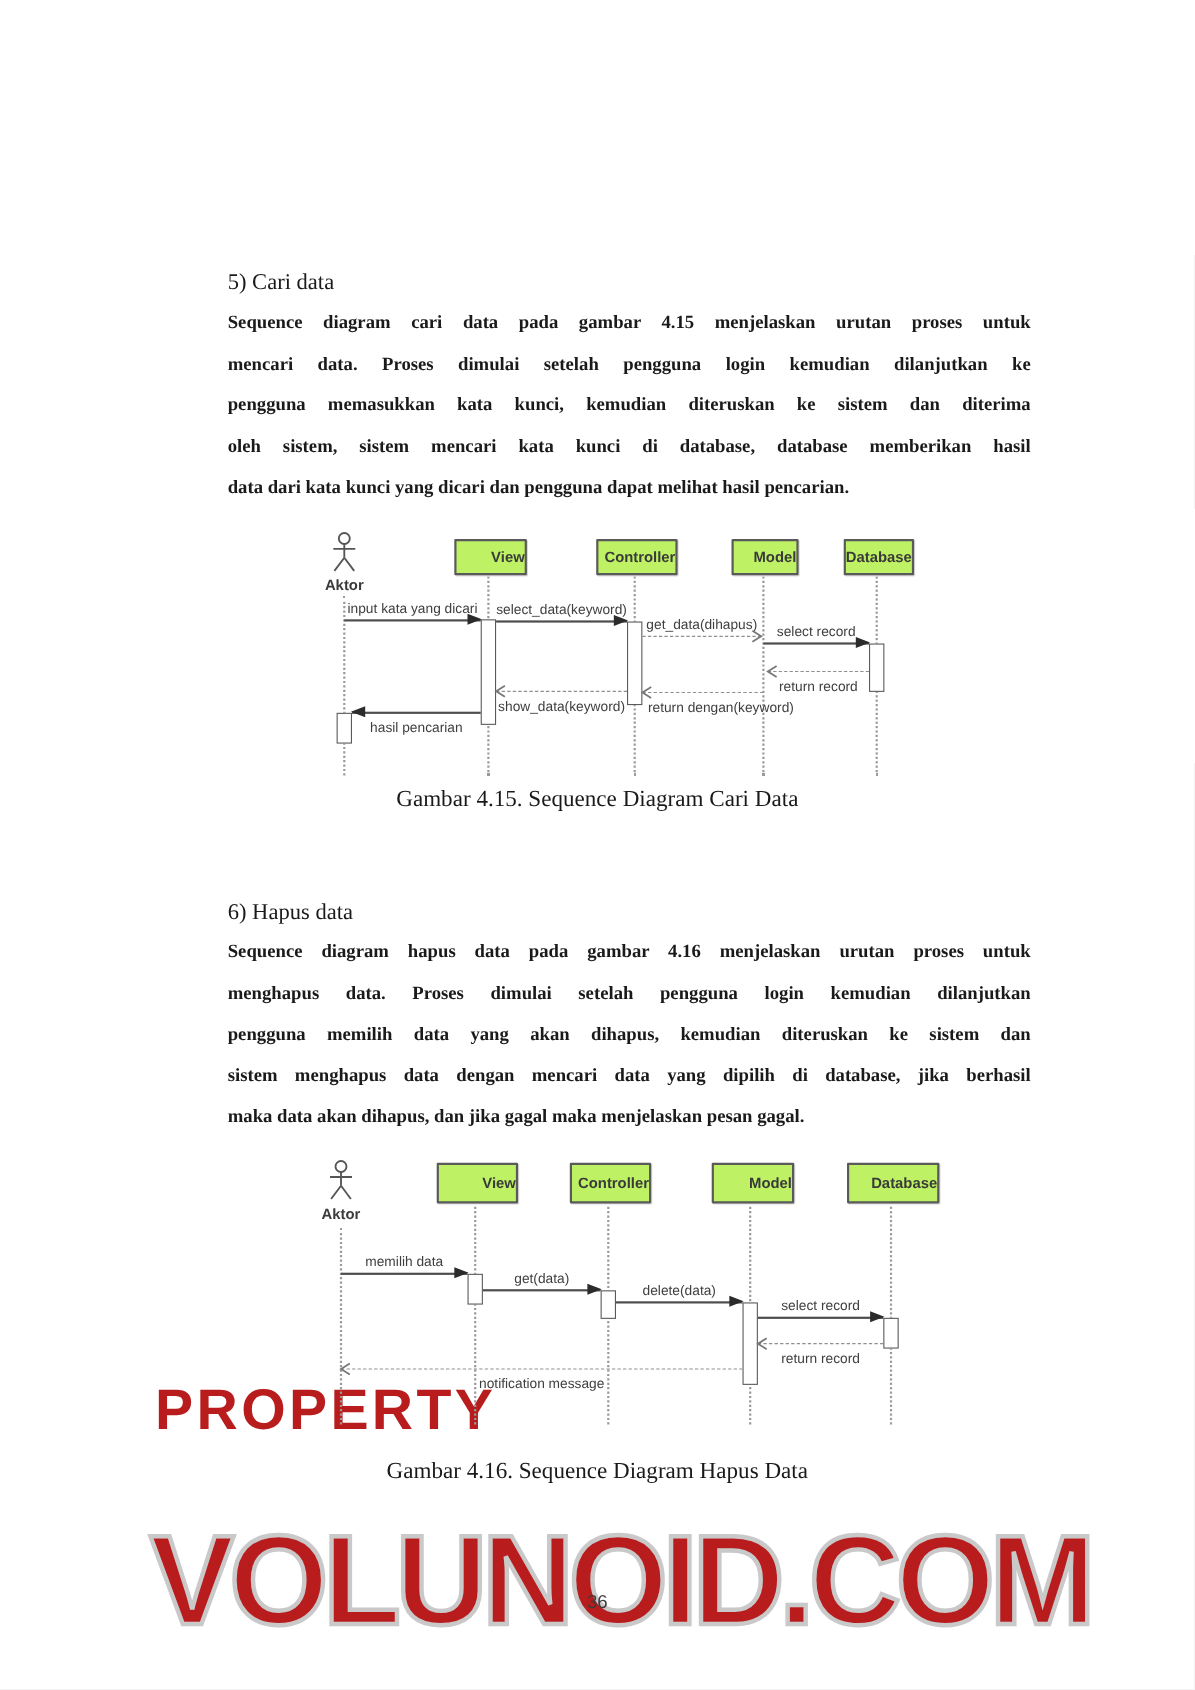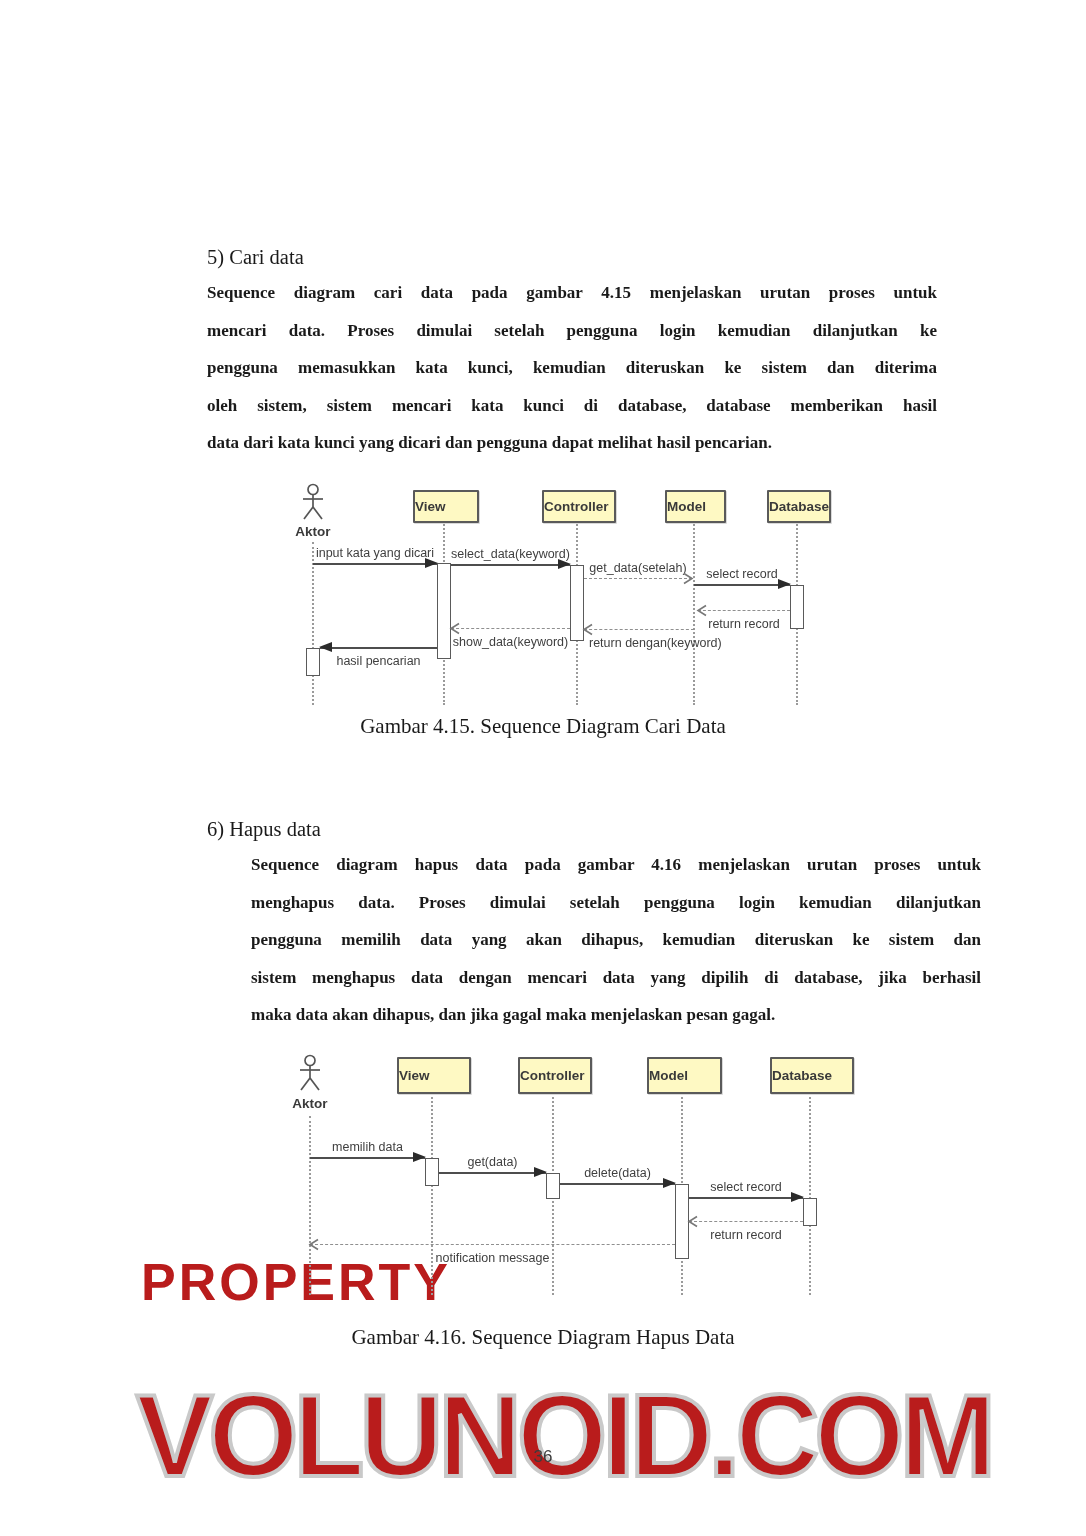--- a/index.html
+++ b/index.html
@@ -11,22 +11,22 @@
   .pline{font-size:17px;line-height:37.5px;height:37.5px;text-align:justify;text-align-last:justify;white-space:normal;font-weight:bold;}
   .pline.last{text-align-last:left;}
   .caption{position:absolute;left:143px;width:800px;text-align:center;font-size:21px;}
   
   .wm{position:absolute;z-index:0;font-family:"Liberation Sans",sans-serif;font-weight:bold;color:#b91c1c;user-select:none;}
   .wm-property{left:141px;top:1252px;font-size:52px;letter-spacing:3px;}
   .wm-site{left:136px;top:1369px;font-size:116px;letter-spacing:-5px;-webkit-text-stroke:4px #c9c9c9;}
   .content{position:absolute;inset:0;z-index:1;}
   
   .diagram{position:absolute;font-family:"Liberation Sans",sans-serif;}
-  .pbox{position:absolute;background:#fef9c3;border:2px solid #5a5a5a;border-radius:1px;
-        display:flex;align-items:center;justify-content:flex-start;box-shadow:1px 1px 0 #d9d9d9;}
+  .pbox{position:absolute;background:#bef264;border:2px solid #5a5a5a;border-radius:1px;
+        display:flex;align-items:center;justify-content:flex-end;box-shadow:1px 1px 0 #d9d9d9;}
   .pbox span{font-size:13.5px;font-weight:bold;color:#3a3a3a;}
   .lifeline{position:absolute;width:0;border-left:2px dotted #9a9a9a;}
   .act{position:absolute;width:14px;background:#fff;border:1.5px solid #5a5a5a;box-sizing:border-box;}
   .actor-label{position:absolute;font-size:13.5px;font-weight:bold;color:#3a3a3a;text-align:center;}
   .actor-svg{position:absolute;}
   .msg{position:absolute;height:0;}
   .mline{position:absolute;left:0;right:0;top:-1px;}
   .mline.solid{border-top:2px solid #4d4d4d;}
   .mline.dashed{border-top:1.6px dashed #8f8f8f;}
   .mlabel{position:absolute;left:0;right:0;text-align:center;white-space:nowrap;
@@ -102,21 +102,21 @@
         <div class="mlabel above">input kata yang dicari</div>
         <div class="mline solid"></div>
           <div class="ah fr"></div>
       </div>
       <div class="msg" style="left:166px;top:85px;width:119px;">
         <div class="mlabel above">select_data(keyword)</div>
         <div class="mline solid"></div>
           <div class="ah fr"></div>
       </div>
       <div class="msg" style="left:299px;top:99px;width:108px;">
-        <div class="mlabel above">get_data(setelah)</div>
+        <div class="mlabel above">get_data(dihapus)</div>
         <div class="mline dashed"></div>
         <svg class="oah r" width="13" height="13" viewBox="0 0 13 13">
             <path d="M3 1.5 L11 6.5 L3 11.5" fill="none" stroke="#777" stroke-width="1.6"></path>
           </svg>
       </div>
       <div class="msg" style="left:409px;top:105px;width:96px;">
         <div class="mlabel above">select record</div>
         <div class="mline solid"></div>
           <div class="ah fr"></div>
       </div>
@@ -144,21 +144,21 @@
       <div class="msg" style="left:35px;top:168px;width:117px;">
         <div class="mlabel below">hasil pencarian</div>
         <div class="mline solid"></div>
           <div class="ah fl"></div>
       </div>
     </div>
 
     <div class="caption" style="top:714px;">Gambar 4.15. Sequence Diagram Cari Data</div>
 
     <div class="heading" style="top:817px;">6) Hapus data</div>
-    <div class="para" style="top:846px;margin-left:44px;">
+    <div class="para" style="top:846px;">
       <div class="pline">Sequence diagram hapus data pada gambar 4.16 menjelaskan urutan proses untuk</div>
       <div class="pline">menghapus data. Proses dimulai setelah pengguna login kemudian dilanjutkan</div>
       <div class="pline">pengguna memilih data yang akan dihapus, kemudian diteruskan ke sistem dan</div>
       <div class="pline">sistem menghapus data dengan mencari data yang dipilih di database, jika berhasil</div>
       <div class="pline last">maka data akan dihapus, dan jika gagal maka menjelaskan pesan gagal.</div>
     </div>
 
     <div class="diagram" style="left:285px;top:1050px;width:580px;height:250px;">
 
       <svg class="actor-svg" style="left:12px;top:4px;" width="26" height="38" viewBox="0 0 26 38">

